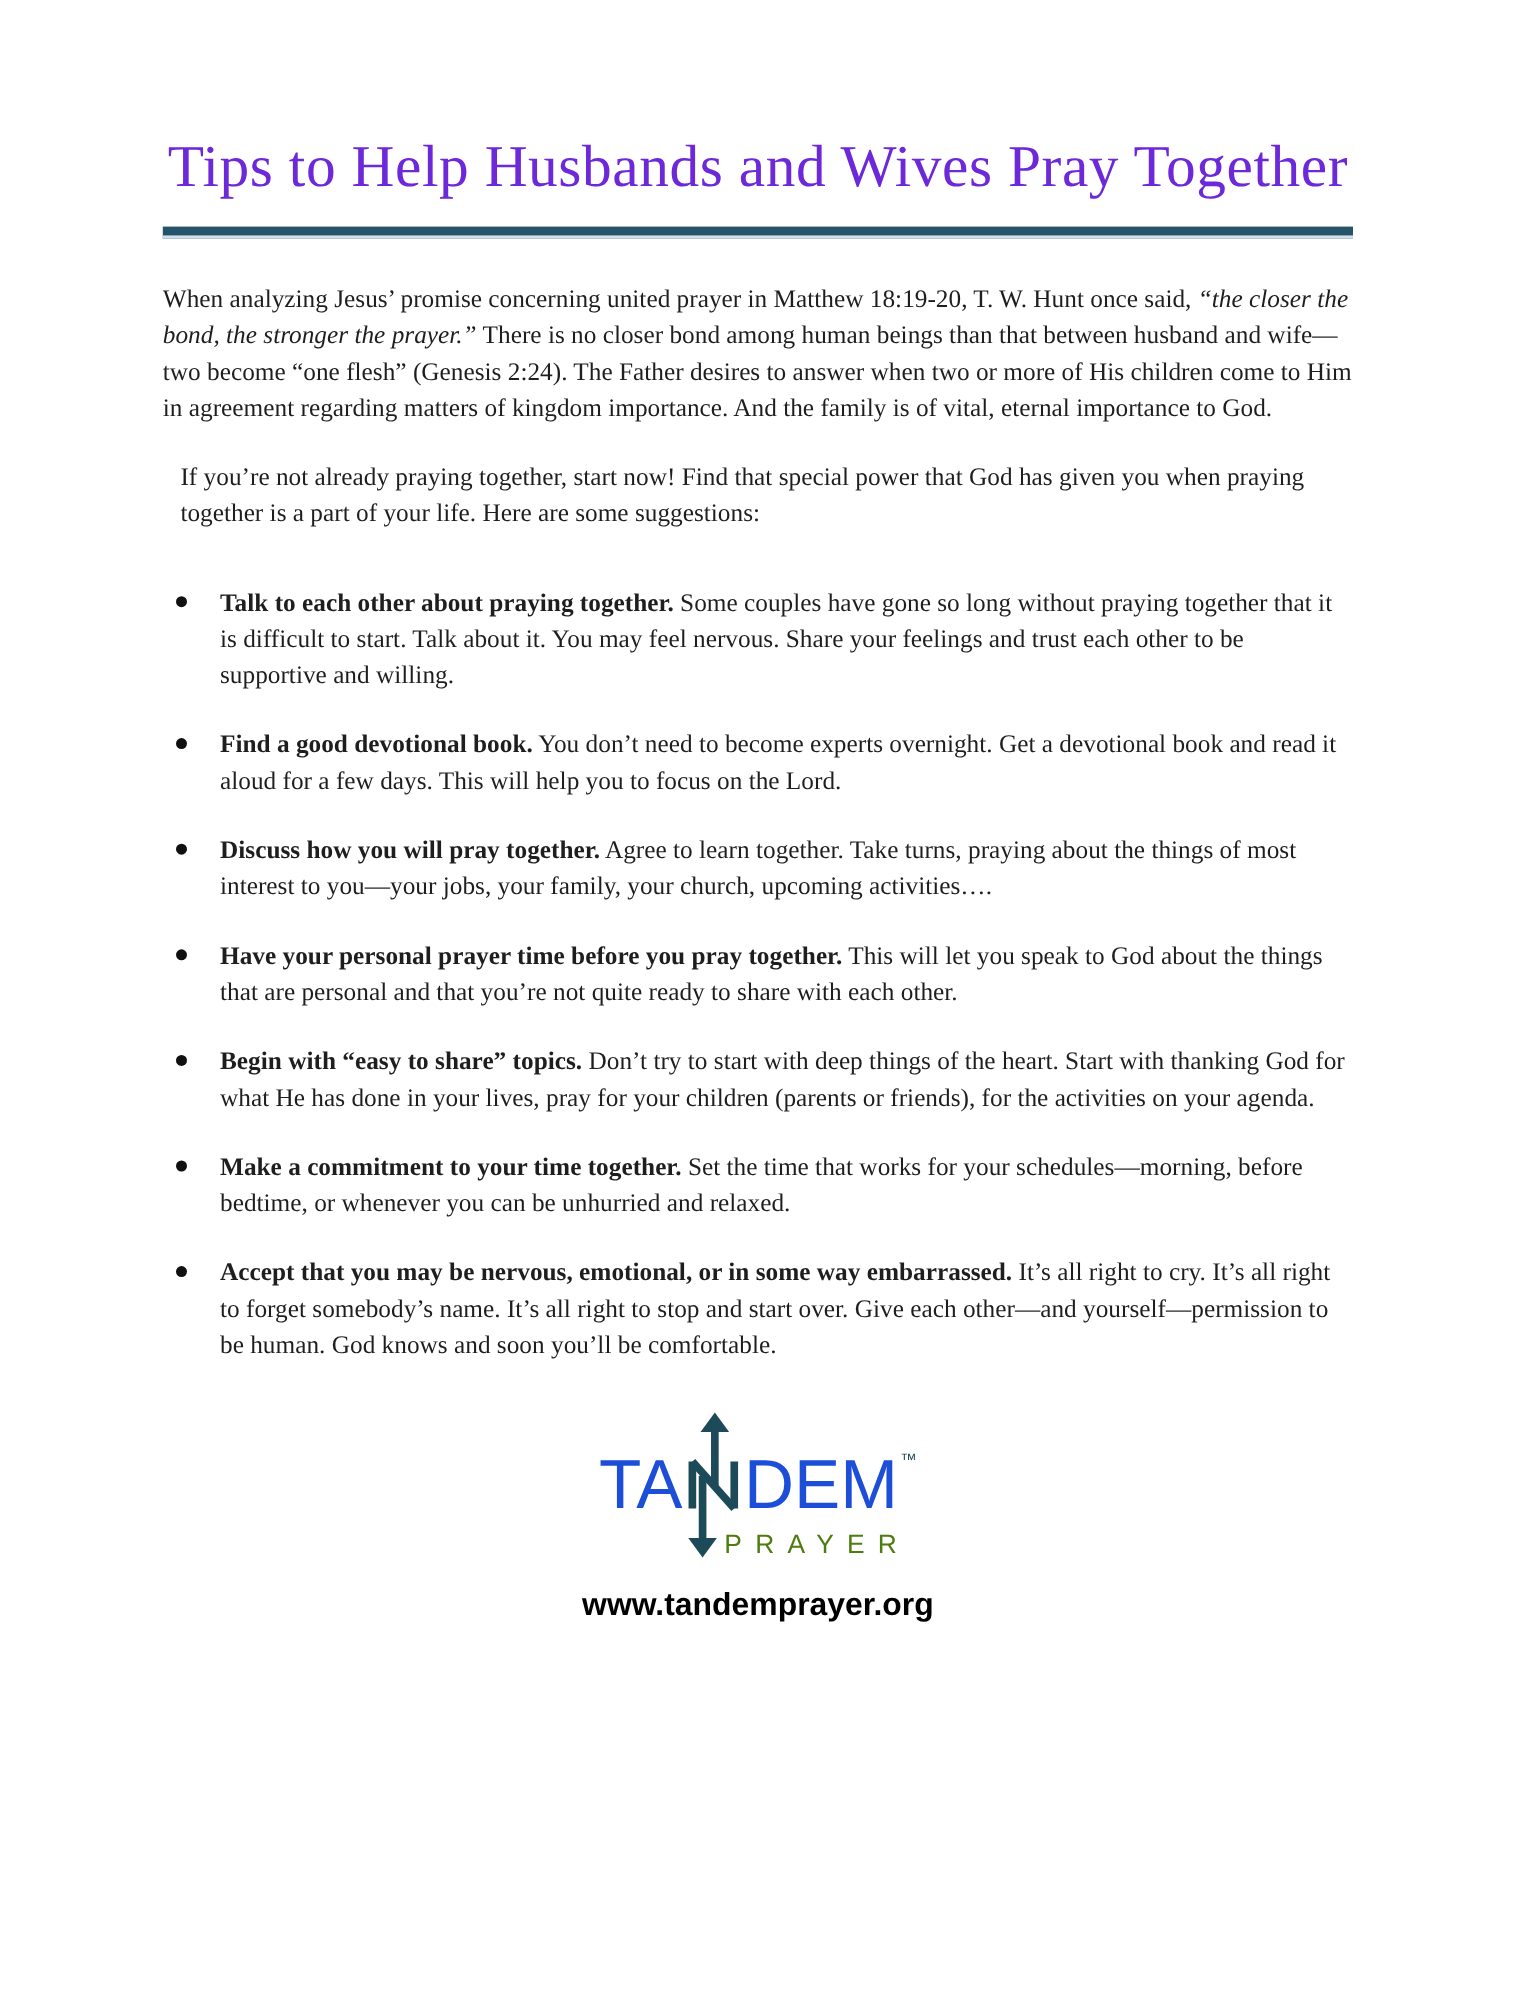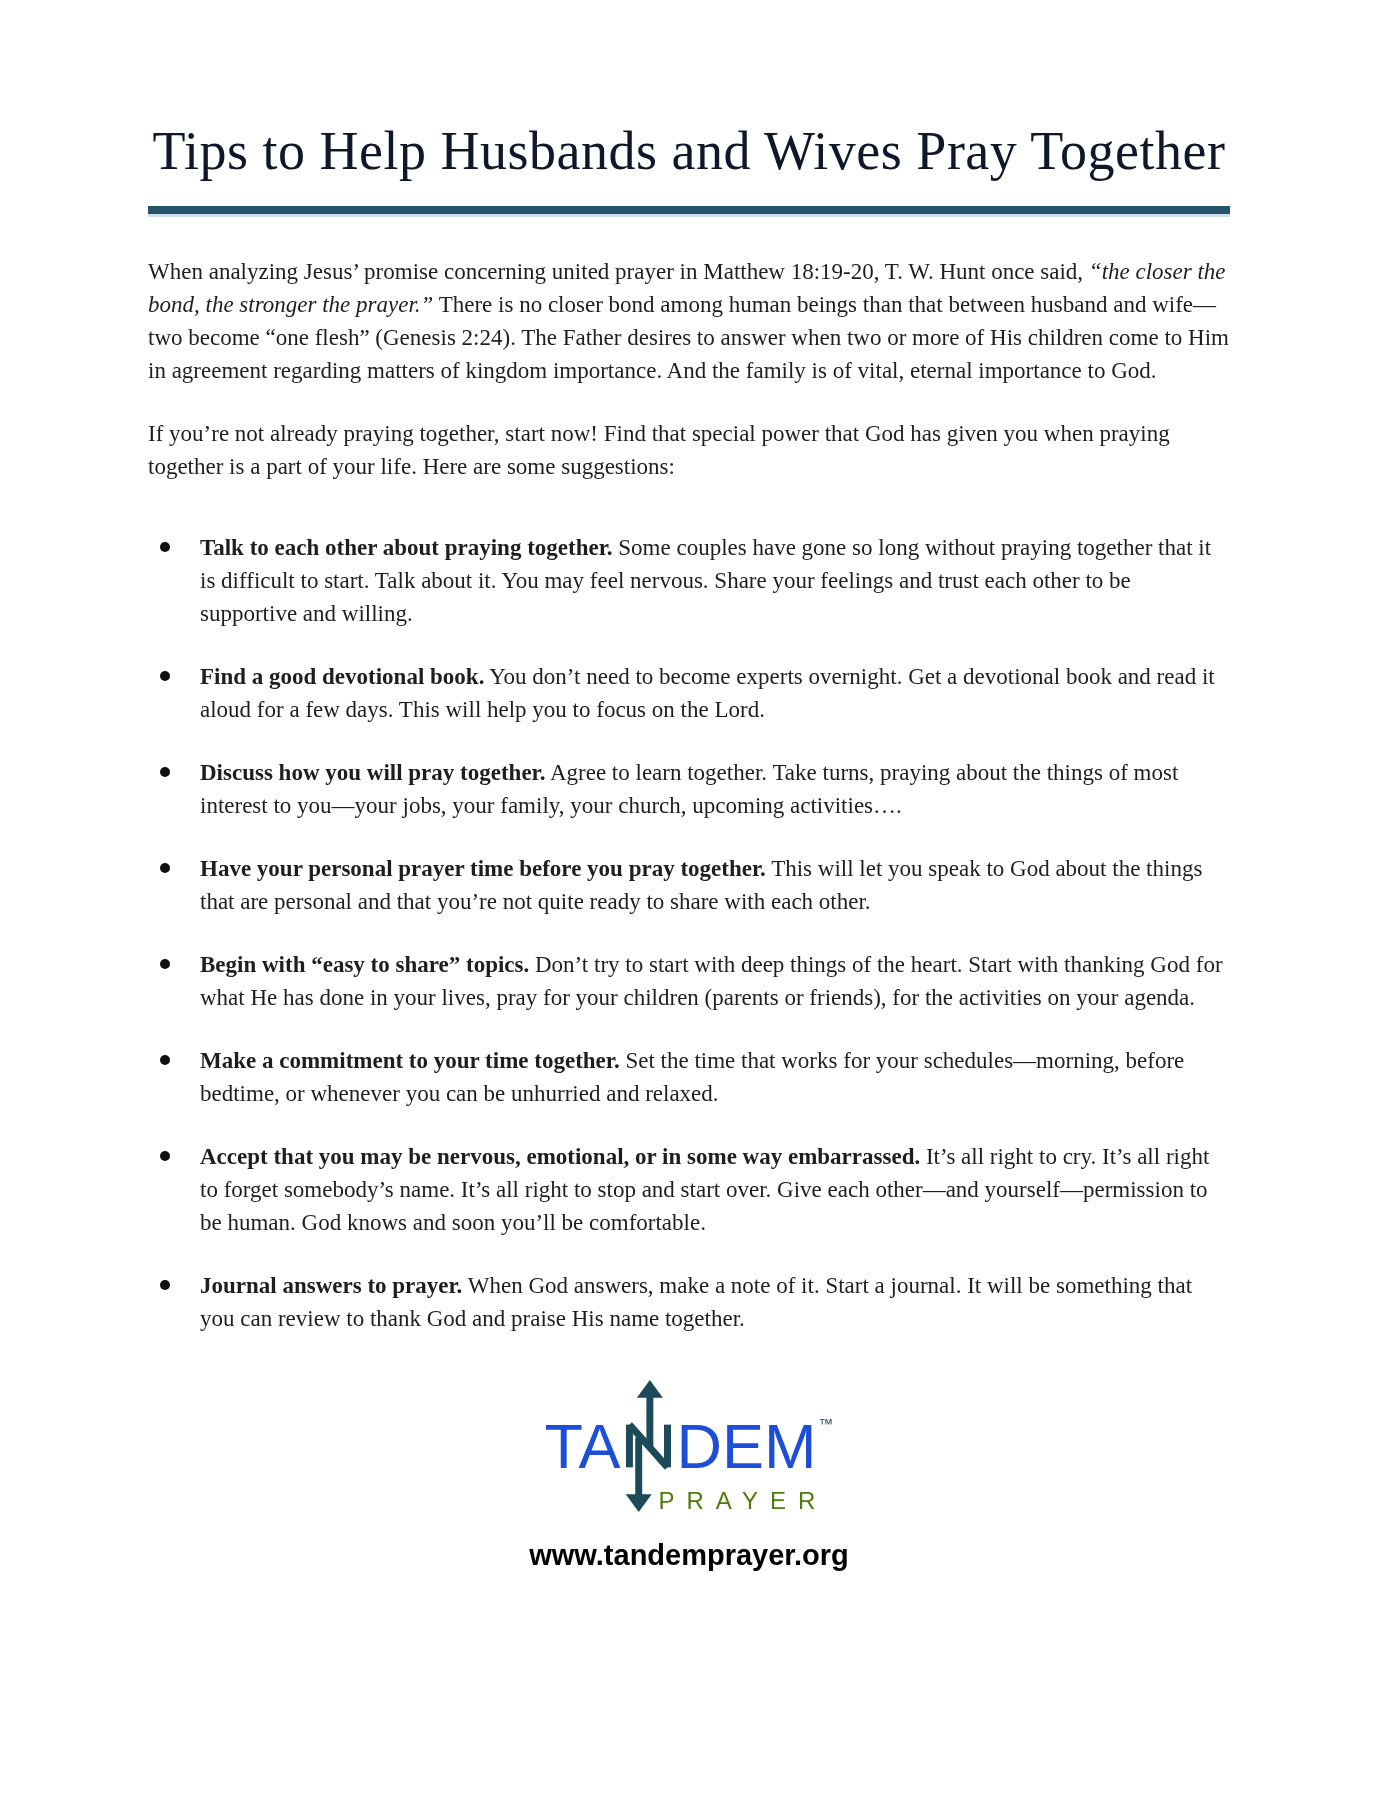--- a/index.html
+++ b/index.html
@@ -6,32 +6,32 @@
   body {
     width: 1398px; height: 1814px;
     font-family: "Liberation Serif", serif;
     color: #1e1e1e;
     overflow: hidden;
   }
   .page { padding: 120px 168px 0 148px; }
 
   .doc-title {
     font-size: 54px; font-weight: normal; line-height: 1.15;
-    text-align: center; color: #0f172a; letter-spacing: 0.5px;
+    text-align: center; color: #6d28d9; letter-spacing: 0.5px;
     margin: 0 0 24px 0;
   }
   .title-rule {
     height: 8px; background: #25536a;
     border-bottom: 3px solid #cfe0ea;
     margin: 0 0 38px 0;
   }
 
   .body-text { font-size: 23px; line-height: 33px; }
   p.intro { margin: 0 0 30px 0; }
-  p.intro-2 { margin: 0 0 48px 0; }
+  p.intro-2 { margin: 0 0 48px 16px; }
   .quote-italic { font-style: italic; }
 
   ul.tips { list-style: none; margin: 0; padding: 0; }
   li.tip { position: relative; padding-left: 52px; margin: 16px 0 30px 0; }
   li.tip .bullet-dot {
     position: absolute; left: 12px; top: 11px;
     width: 10px; height: 10px; border-radius: 50%;
     background: #101010;
   }
   li.tip strong { font-weight: bold; }
@@ -73,21 +73,20 @@
   <p class="body-text intro-2">If you’re not already praying together, start now! Find that special power that God has given you when praying together is a part of your life. Here are some suggestions:</p>
 
   <ul class="tips body-text">
       <li class="tip"><span class="bullet-dot"></span><strong>Talk to each other about praying together.</strong> <span>Some couples have gone so long without praying together that it is difficult to start. Talk about it. You may feel nervous. Share your feelings and trust each other to be supportive and willing.</span></li>
       <li class="tip"><span class="bullet-dot"></span><strong>Find a good devotional book.</strong> <span>You don’t need to become experts overnight. Get a devotional book and read it aloud for a few days. This will help you to focus on the Lord.</span></li>
       <li class="tip"><span class="bullet-dot"></span><strong>Discuss how you will pray together.</strong> <span>Agree to learn together. Take turns, praying about the things of most interest to you—your jobs, your family, your church, upcoming activities….</span></li>
       <li class="tip"><span class="bullet-dot"></span><strong>Have your personal prayer time before you pray together.</strong> <span>This will let you speak to God about the things that are personal and that you’re not quite ready to share with each other.</span></li>
       <li class="tip"><span class="bullet-dot"></span><strong>Begin with “easy to share” topics.</strong> <span>Don’t try to start with deep things of the heart. Start with thanking God for what He has done in your lives, pray for your children (parents or friends), for the activities on your agenda.</span></li>
       <li class="tip"><span class="bullet-dot"></span><strong>Make a commitment to your time together.</strong> <span>Set the time that works for your schedules—morning, before bedtime, or whenever you can be unhurried and relaxed.</span></li>
       <li class="tip"><span class="bullet-dot"></span><strong>Accept that you may be nervous, emotional, or in some way embarrassed.</strong> <span>It’s all right to cry. It’s all right to forget somebody’s name. It’s all right to stop and start over. Give each other—and yourself—permission to be human. God knows and soon you’ll be comfortable.</span></li>
-      <li class="tip"><span class="bullet-dot"></span><strong>Journal answers to prayer.</strong> <span>When God answers, make a note of it. Start a journal. It will be something that you can review to thank God and praise His name together.</span></li>
     </ul>
 
   <div class="logo">
     <div class="logo-row">
       <span class="logo-word">TA</span>
       <svg class="logo-n" width="52" height="150" viewBox="0 0 56 150" fill="none">
         <g stroke="currentColor" stroke-width="7.5" fill="none">
           <path d="M8 98 V52"></path>
           <path d="M8 52 L49 98"></path>
           <path d="M49 98 V52"></path>

